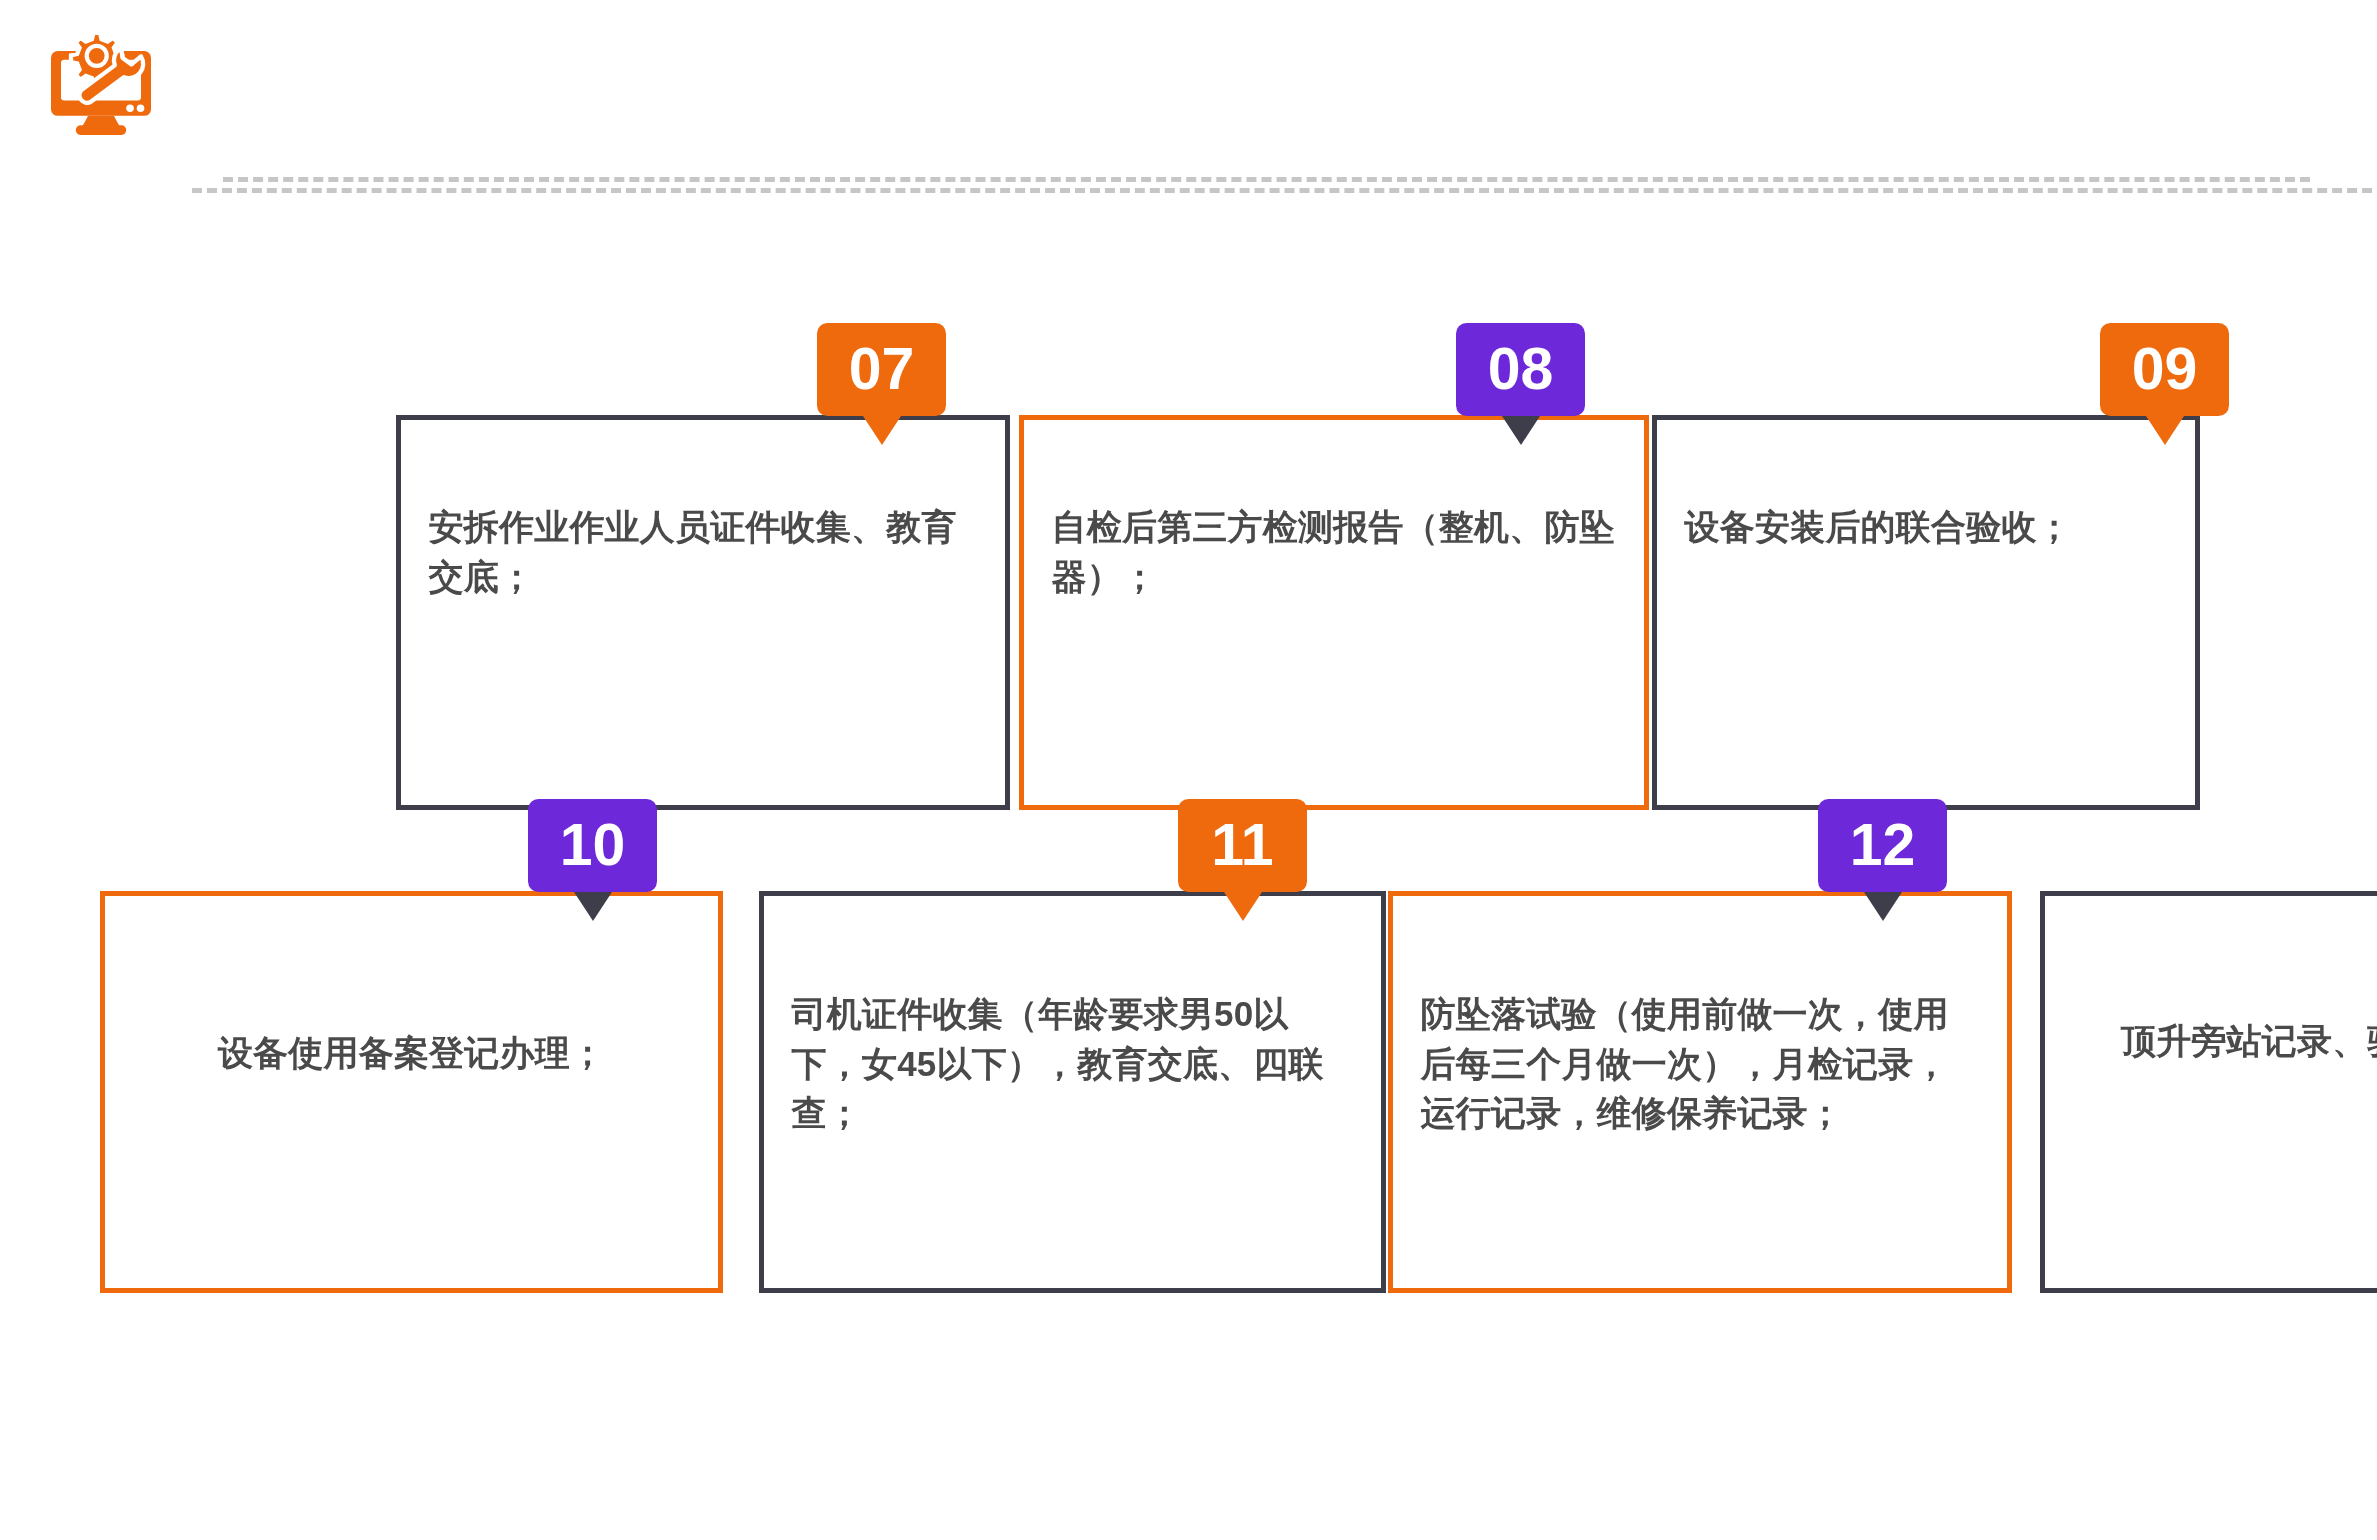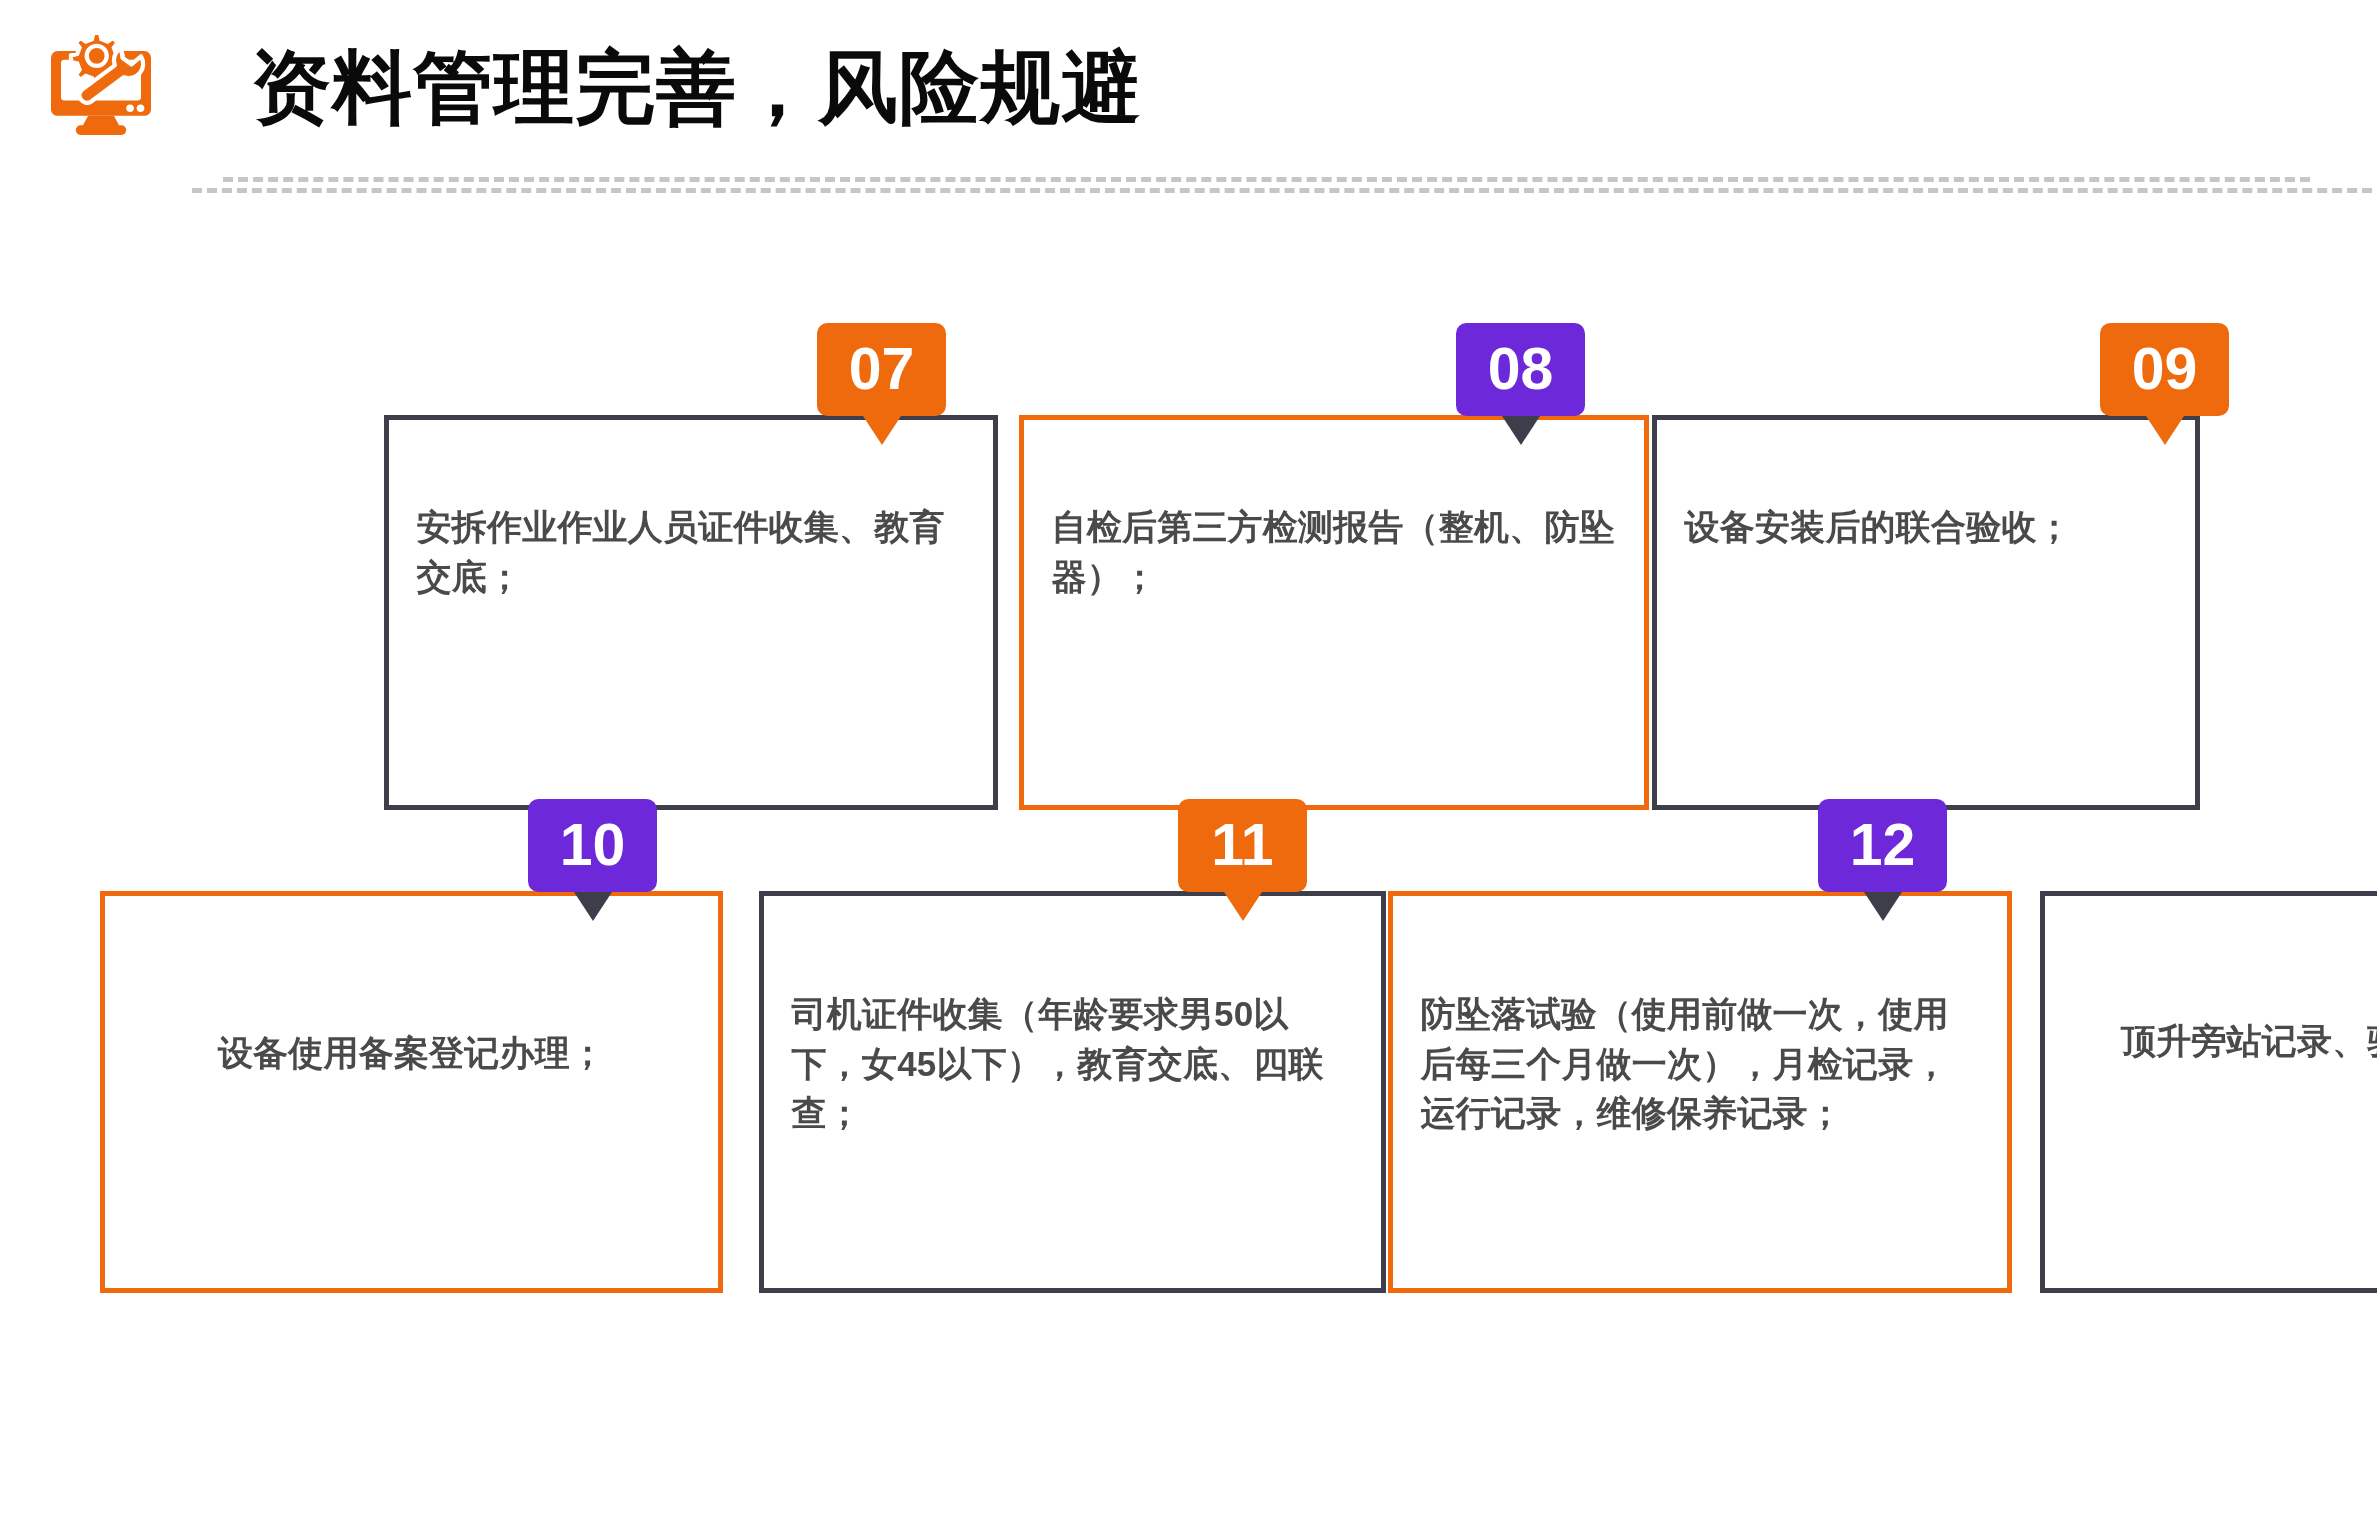--- a/index.html
+++ b/index.html
@@ -123,27 +123,26 @@
                  a30 30 0 0 0 -44 36
                  l-70 52
                  a16 16 0 0 0 19 25
                  l70 -52
                  a30 30 0 0 0 36 -44
                  l-20 17 l-19 -14 l-3 -24 z"></path>
       </g>
     </svg>
   </div>
 
-  <div id="page-title">资料管理完善，风险规避</div>
 
   <div class="dash-rule" id="dash-rule-upper"></div>
   <div class="dash-rule" id="dash-rule-lower"></div>
 </div>
 
-<div class="card dark" style="left:384px; top:415px; width:614px; height:395px;">
+<div class="card dark" style="left:396px; top:415px; width:614px; height:395px;">
   <div class="card-text" style="top:82px; left:27.6px; right:27.6px;">安拆作业作业人员证件收集、教育交底；</div>
 </div>
 <div class="badge orange" style="left:817px; top:323px;">
   <span>07</span>
 </div>
 
 <div class="card orange" style="left:1019px; top:415px; width:630px; height:395px;">
   <div class="card-text" style="top:82px; left:27.6px; right:27.6px;">自检后第三方检测报告（整机、防坠器）；</div>
 </div>
 <div class="badge dark" style="left:1456px; top:323px;">

